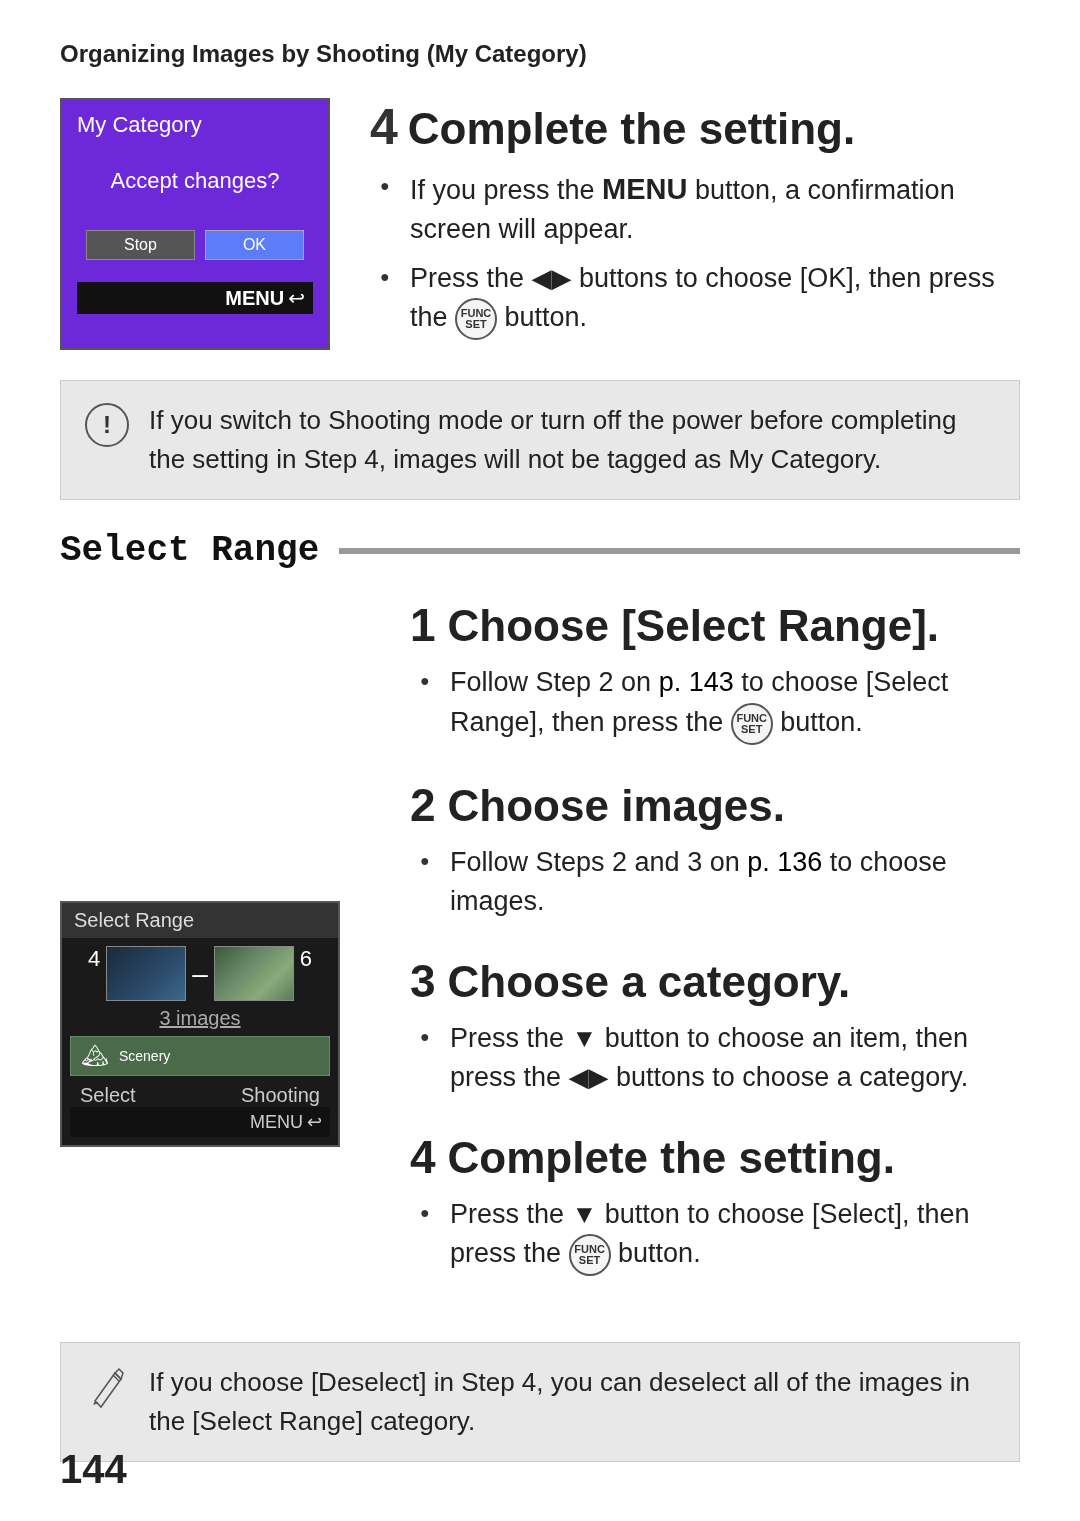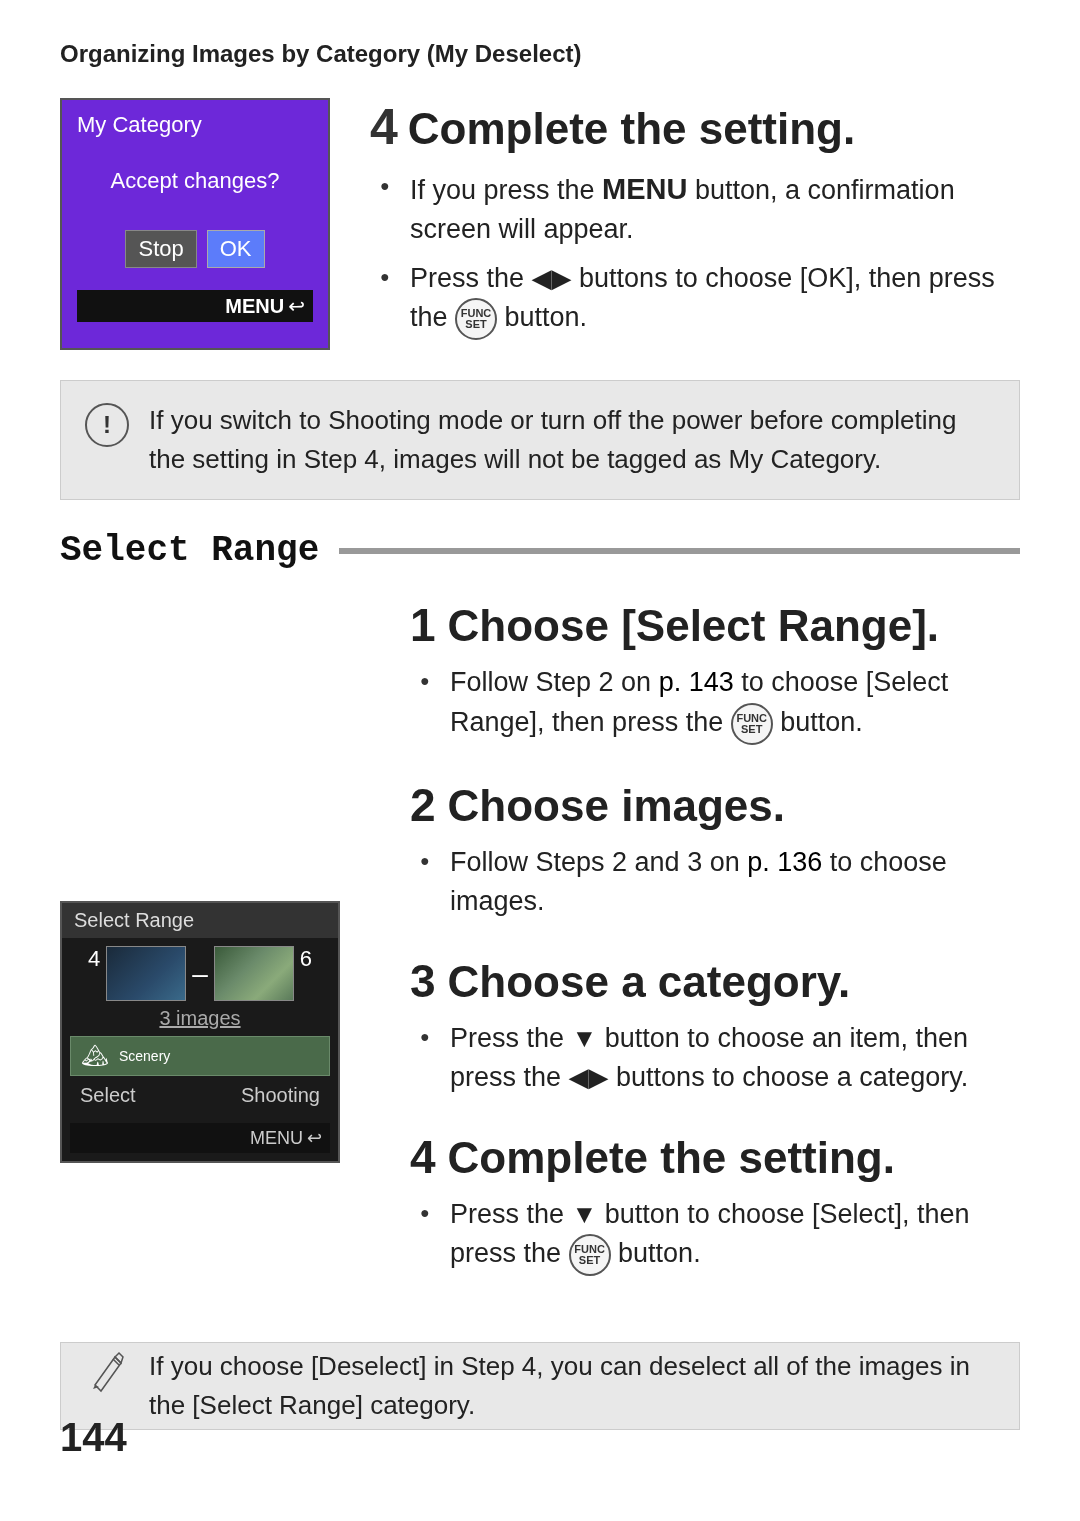--- a/index.html
+++ b/index.html
@@ -63,22 +63,22 @@
     .camera-screen .screen-buttons {
       display: flex;
       gap: 10px;
       justify-content: center;
       margin-bottom: 12px;
     }
 
     .cam-btn {
       background: #555;
       color: #fff;
-      padding: 5px 12px;
-      font-size: 22px;
+      padding: 5px 37px;
+      font-size: 16px;
       border: 1px solid #888;
     }
 
     .cam-btn.active {
       background: #5c7cfa;
       color: #fff;
       border: 1px solid #aaa;
     }
 
     .cam-menu-bar {
@@ -346,21 +346,21 @@
     .cs2-cat-name {
       font-size: 14px;
       color: #fff;
     }
 
     .cs2-footer {
       display: flex;
       justify-content: space-between;
       width: 100%;
       padding: 0 10px;
-      margin-bottom: 16px;
+      margin-bottom: 0;
     }
 
     .cs2-footer span {
       font-size: 20px;
       color: #ccc;
     }
 
     .cs2-menu-bar {
       background: #111;
       color: #ccc;
@@ -371,21 +371,21 @@
       align-items: center;
       justify-content: flex-end;
       gap: 4px;
       width: 100%;
     }
 
     
     .note-box {
       background: #e8e8e8;
       border: 1px solid #ccc;
-      padding: 4px 24px;
+      padding: 20px 24px;
       display: flex;
       align-items: flex-start;
       gap: 20px;
       margin-top: 30px;
       font-size: 26px;
       line-height: 1.5;
     }
 
     .note-icon {
       width: 44px;
@@ -415,21 +415,21 @@
     .arrow-down {
       display: inline-block;
       font-size: 26px;
     }
   </style>
 </head>
 <body>
 
 <div class="page-container">
 
-  <div class="page-header">Organizing Images by Category (My Deselect)</div>
+  <div class="page-header">Organizing Images by Shooting (My Category)</div>
 
   <div class="section-top">
 
     <div class="camera-screen">
       <div class="screen-title">My Category</div>
       <div class="screen-body">
         <div class="screen-question">Accept changes?</div>
         <div class="screen-buttons">
           <div class="cam-btn">Stop</div>
           <div class="cam-btn active">OK</div>

